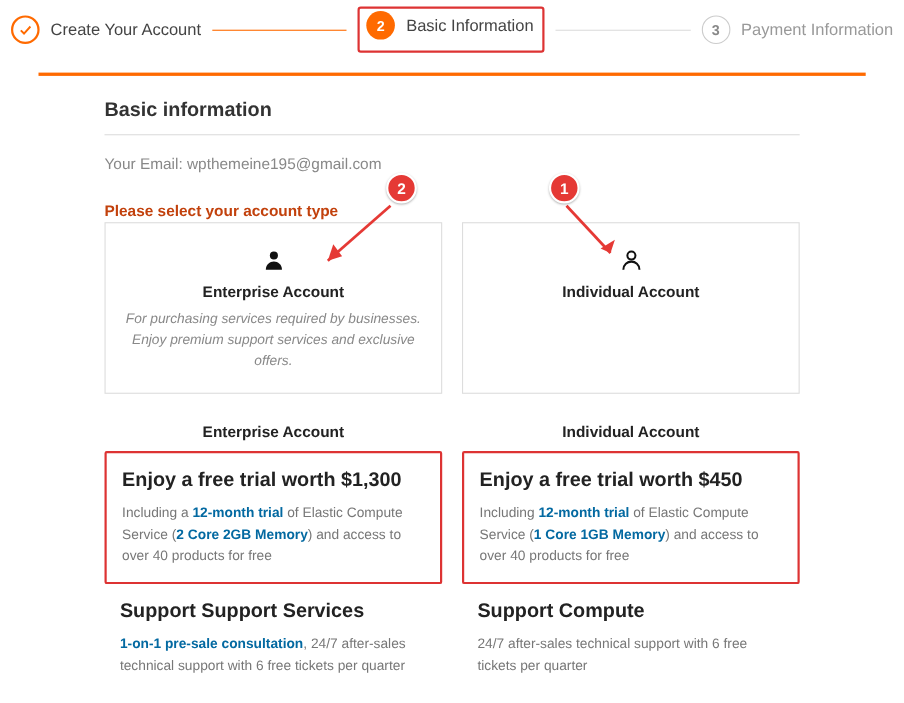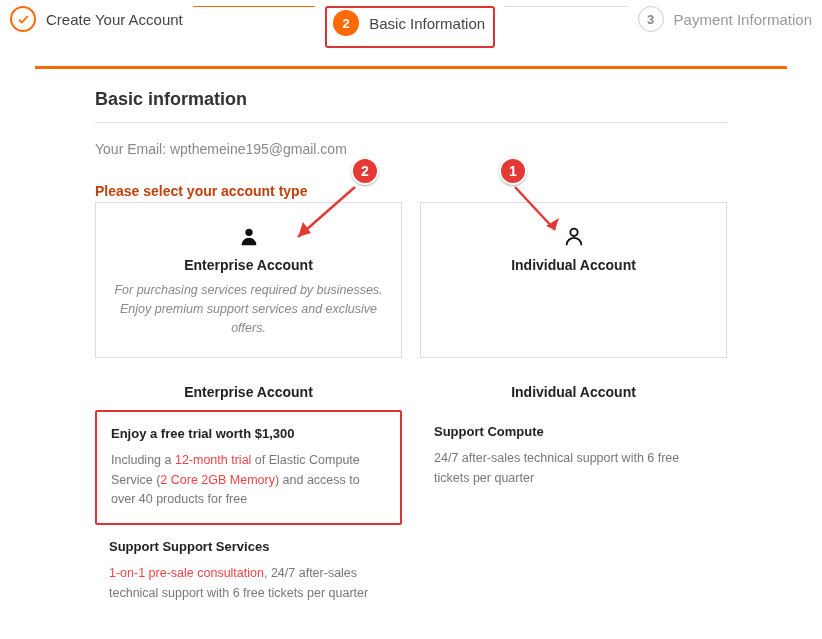--- a/index.html
+++ b/index.html
@@ -1,18 +1,18 @@
 <!DOCTYPE html>
 <html><head>
 <meta charset="utf-8">
 <style>
   * { box-sizing: border-box; margin: 0; padding: 0; }
   body { font-family: Arial, Helvetica, sans-serif; background: #fff; width: 822px; height: 639px; overflow: hidden; position: relative; }
 
-  .wizard { display: flex; align-items: flex-start; padding: 6px 10px 18px 10px; gap: 10px; }
+  .wizard { display: flex; align-items: center; padding: 6px 10px 18px 10px; gap: 10px; }
   .wstep { display: flex; align-items: center; gap: 10px; }
   .wcircle { width: 26px; height: 26px; border-radius: 50%; display: flex; align-items: center; justify-content: center; font-size: 13px; font-weight: 600; }
   .wcircle.done { border: 2px solid #ff6a00; color: #ff6a00; }
   .wcircle.done svg { width: 14px; height: 14px; stroke: #ff6a00; stroke-width: 3; fill: none; }
   .wcircle.active { background: #ff6a00; color: #fff; }
   .wcircle.pending { border: 1px solid #ccc; color: #888; }
   .wlabel { font-size: 15px; color: #444; }
   .wlabel.pending { color: #999; }
   .wline { flex: 1; height: 1px; background: #ddd; }
   .wbox.active { border: 2px solid #d33; padding: 2px 8px 10px 6px; border-radius: 3px; }
@@ -30,23 +30,23 @@
   .card { flex: 1; border: 1px solid #ddd; padding: 22px 18px 20px 18px; text-align: center; cursor: pointer; }
   .card .picon { width: 22px; height: 22px; margin: 0 auto 10px auto; }
   .card .ptitle { font-size: 14px; font-weight: 700; color: #222; margin-bottom: 8px; }
   .card .pdesc { font-size: 12.5px; color: #888; line-height: 1.5; font-style: italic; }
 
   .compare { display: flex; gap: 18px; margin-top: 26px; }
   .col { flex: 1; }
   .colhead { font-size: 14px; font-weight: 700; color: #222; text-align: center; margin-bottom: 10px; }
   .block { padding: 14px 14px 14px 14px; }
   .block.boxed { border: 2px solid #d33; border-radius: 2px; }
-  .btitle { font-size: 13px; font-weight: 700; color: #222; margin-bottom: 10px; }
+  .btitle { font-size: 18px; font-weight: 700; color: #222; margin-bottom: 10px; }
   .bdesc { font-size: 12.5px; color: #777; line-height: 1.55; }
-  .or { color: #ef4444; font-weight: 400; }
+  .or { color: #0369a1; font-weight: 700; }
 
   
   .ann { position: absolute; width: 28px; height: 28px; border-radius: 50%; background: #e53935; border: 2px solid #fff; color: #fff; font-size: 14px; font-weight: 700; display: flex; align-items: center; justify-content: center; box-shadow: 0 1px 2px rgba(0,0,0,.3); z-index: 50; }
   .arrow { position: absolute; z-index: 49; }
   .arrow line { stroke: #e53935; stroke-width: 2.5; }
   .arrow polygon { fill: #e53935; }
 </style>
 </head>
 <body>
 
@@ -119,20 +119,26 @@
       <div class="block">
         <div class="btitle">Support Support Services</div>
         <div class="bdesc">
           <span class="or">1-on-1 pre-sale consultation</span><span>, 24/7 after-sales technical support with 6 free tickets per quarter</span>
         </div>
       </div>
     </div>
 
     <div class="col">
       <div class="colhead">Individual Account</div>
+      <div class="block boxed">
+        <div class="btitle">Enjoy a free trial worth $450</div>
+        <div class="bdesc">
+          <span>Including </span><span class="or">12-month trial</span><span> of Elastic Compute Service (</span><span class="or">1 Core 1GB Memory</span><span>) and access to over 40 products for free</span>
+        </div>
+      </div>
       <div class="block">
         <div class="btitle">Support Compute</div>
         <div class="bdesc">24/7 after-sales technical support with 6 free tickets per quarter</div>
       </div>
     </div>
   </div>
 </div>
 
 <div class="ann" style="left:499px; top:157px;">1</div>
 <svg class="arrow" style="left:510px; top:182px;" width="60" height="60">

